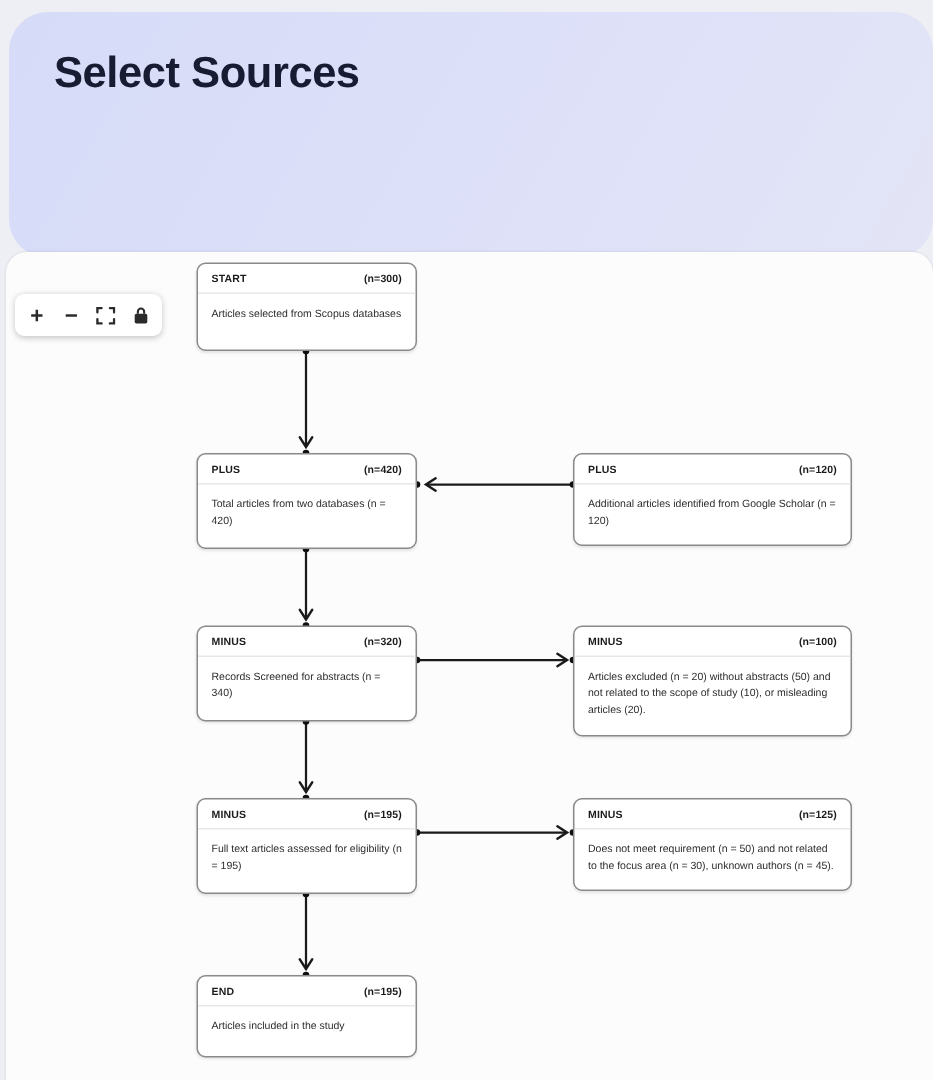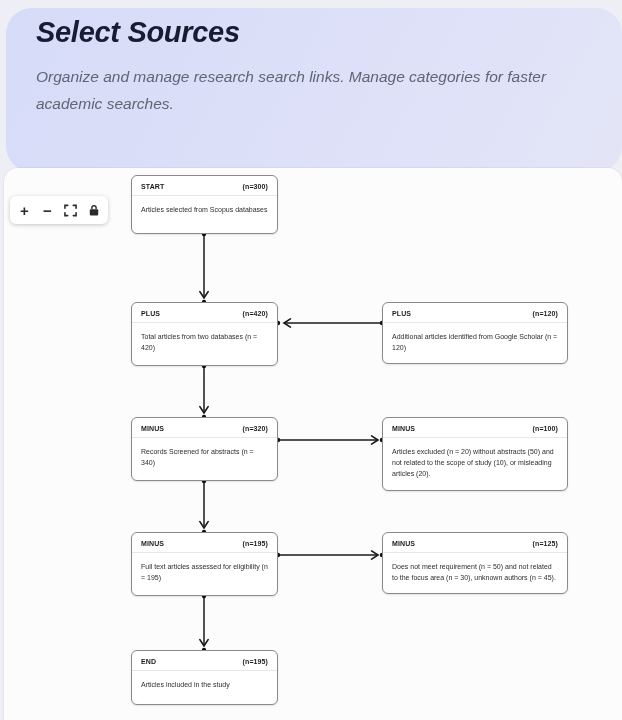--- a/index.html
+++ b/index.html
@@ -7,22 +7,21 @@
     width: 622px; height: 720px;
     font-family: "Liberation Sans", sans-serif;
     background: #edeff4;
     overflow: hidden;
   }
   
   .header-card {
     position: absolute; left: 6px; top: 8px; right: 0; height: 164px;
     background: linear-gradient(120deg, #d6dbf8 0%, #dfe2f8 70%, #e3e5f6 100%);
     border-radius: 26px 26px 26px 26px;
-    padding: 8px 30px;
-    font-style: italic;
+    padding: 25px 30px;
   }
   .header-card h1 {
     color: #171c33;
     font-size: 29px;
     font-weight: 700;
     letter-spacing: -0.3px;
     margin-bottom: 14px;
   }
   .header-card p {
     color: #5f6575;
@@ -76,21 +75,20 @@
   .node-body {
     padding: 8px 9px;
     font-size: 7px; line-height: 1.6; color: #2d2d2d;
   }
 </style>
 </head>
 <body>
 
 <div class="header-card">
   <h1>Select Sources</h1>
-  <p>Organize and manage research search links. Manage categories for faster academic searches.</p>
 </div>
 
 <div class="flow-canvas">
 
   <div class="controls">
     <button class="ctrl-btn">
       <span>+</span>
     </button>
     <button class="ctrl-btn">
       <span>−</span>

